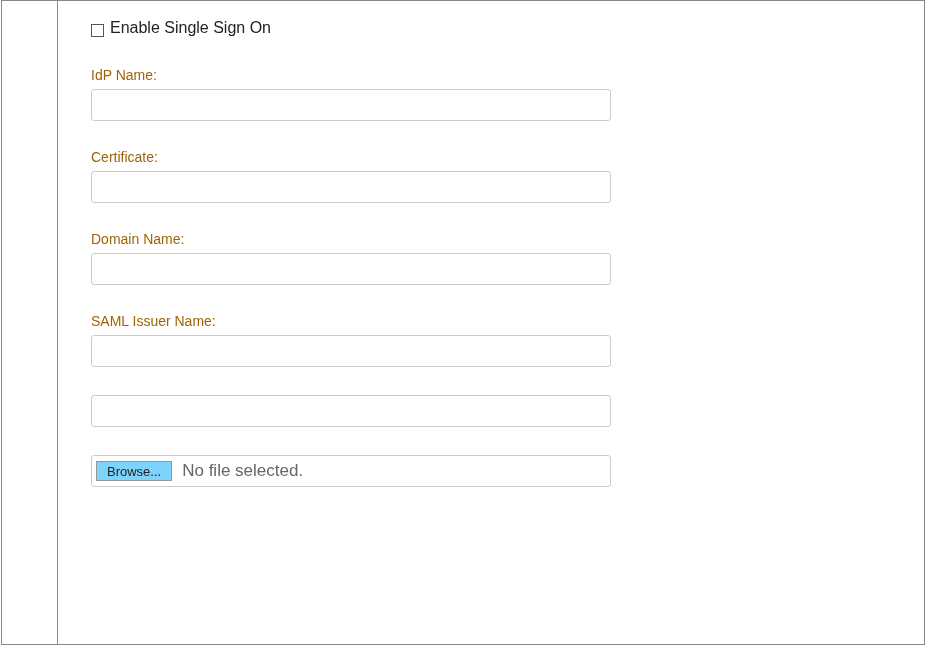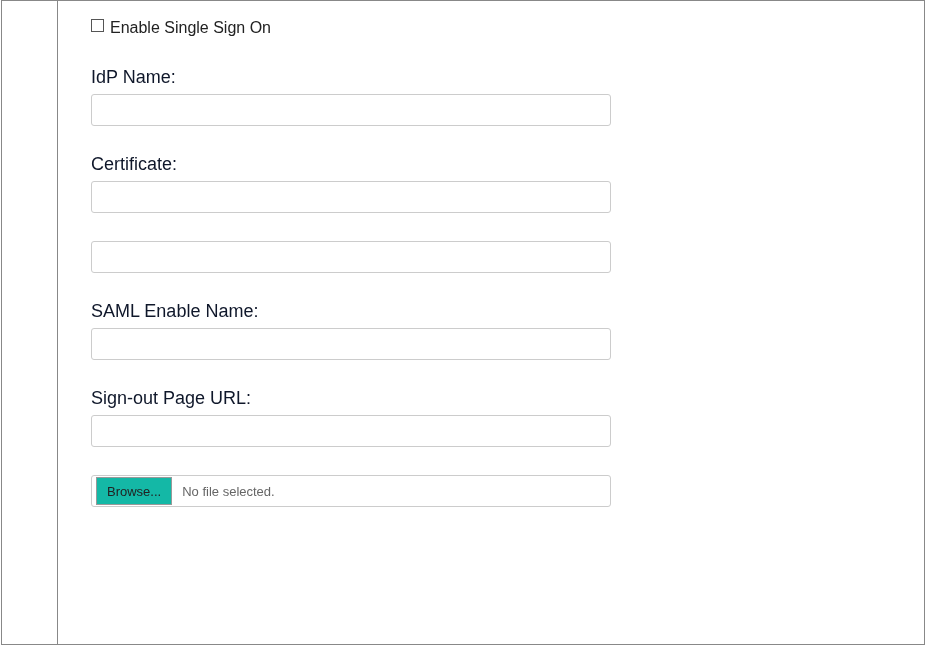--- a/index.html
+++ b/index.html
@@ -36,21 +36,21 @@
       position: absolute;
       left: 56px;
       top: 0;
       right: 0;
       bottom: 0;
       padding-left: 33px;
       padding-top: 18px;
     }
     .checkbox-row {
       display: flex;
-      align-items: flex-start;
+      align-items: flex-end;
       margin-bottom: 30px;
     }
     .checkbox-box {
       width: 13px;
       height: 13px;
       border: 1px solid #555;
       background: #fff;
       flex-shrink: 0;
       margin-right: 6px;
       cursor: pointer;
@@ -58,22 +58,22 @@
     .checkbox-label {
       font-size: 16px;
       color: #222;
       cursor: pointer;
     }
     .form-group {
       margin-bottom: 28px;
     }
     .form-label {
       display: block;
-      font-size: 18px;
-      color: #0f172a;
+      font-size: 14px;
+      color: #a16207;
       margin-bottom: 6px;
     }
     .text-input {
       width: 520px;
       height: 32px;
       border: 1px solid #ccc;
       border-radius: 3px;
       padding: 4px 8px;
       font-size: 14px;
       background: #fff;
@@ -82,32 +82,32 @@
       width: 520px;
       height: 32px;
       border: 1px solid #ccc;
       border-radius: 3px;
       background: #fff;
       display: flex;
       align-items: center;
       padding: 2px 4px;
     }
     .browse-button {
-      height: 28px;
+      height: 20px;
       padding: 0 10px;
-      background: #14b8a6;
+      background: #7dd3fc;
       border: 1px solid #999;
       font-size: 13px;
       color: #222;
       cursor: pointer;
       margin-right: 10px;
       font-family: inherit;
     }
     .file-status {
-      font-size: 13px;
+      font-size: 17px;
       color: #666;
     }
   </style>
 </head>
 <body>
 
 <div class="outer-frame">
   <div class="sidebar-edge"></div>
   <div class="content-area">
 
@@ -120,31 +120,31 @@
       <label class="form-label">IdP Name:</label>
       <input type="text" class="text-input" value="" style="">
     </div>
 
     <div class="form-group">
       <label class="form-label">Certificate:</label>
       <input type="text" class="text-input" value="" style="">
     </div>
 
     <div class="form-group">
+      <label class="form-label">Domain Name:</label>
       <input type="text" class="text-input" value="" style="">
     </div>
 
     <div class="form-group">
-      <label class="form-label">SAML Enable Name:</label>
+      <label class="form-label">SAML Issuer Name:</label>
       <input type="text" class="text-input" value="" style="">
     </div>
 
 
     <div class="form-group">
-      <label class="form-label">Sign-out Page URL:</label>
       <input type="text" class="text-input" value="" style="">
     </div>
 
     <div class="form-group">
       <div class="file-input-wrapper">
         <button class="browse-button">Browse...</button>
         <span class="file-status">No file selected.</span>
       </div>
     </div>
 

